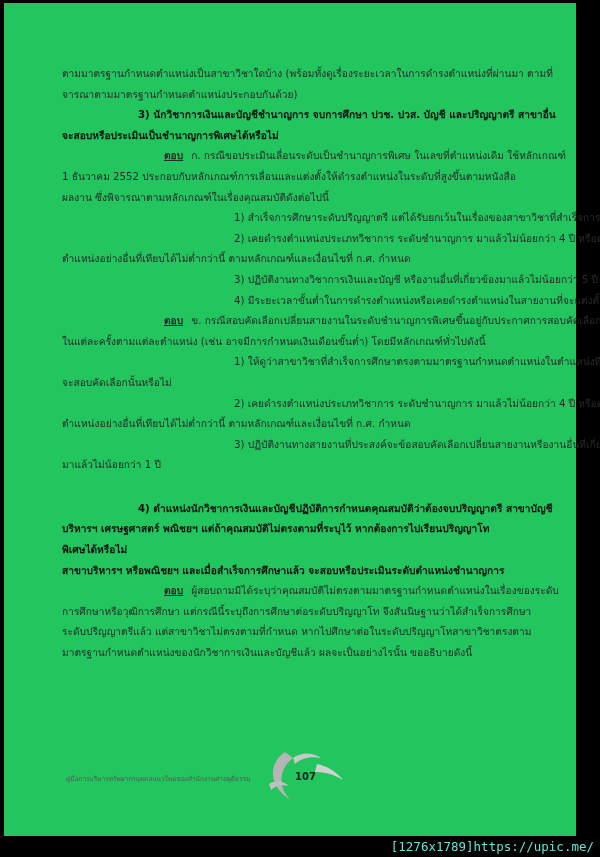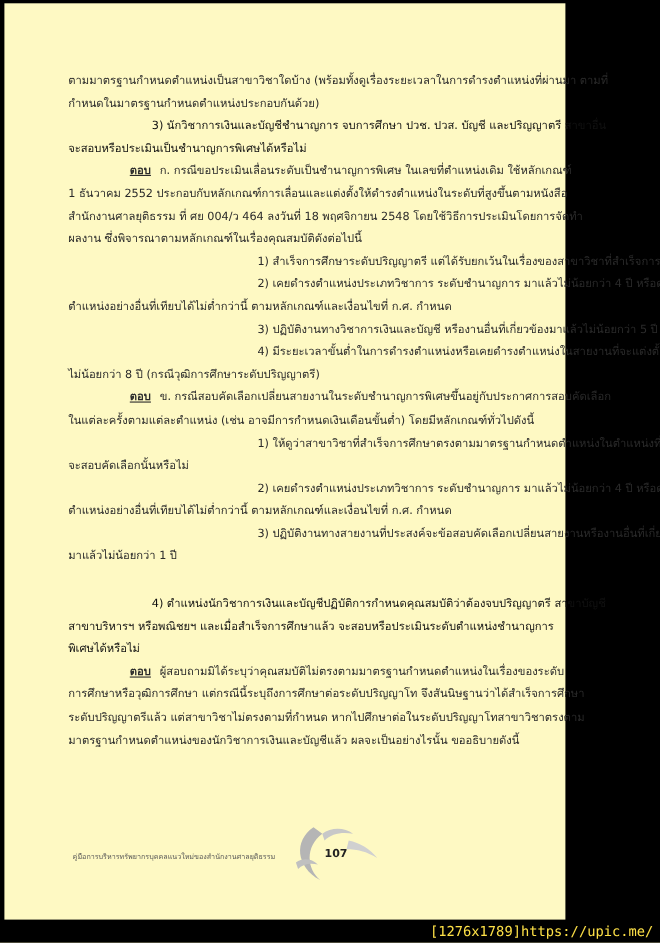--- a/index.html
+++ b/index.html
@@ -1,85 +1,84 @@
 <!DOCTYPE html>
 <html><head>
 <meta charset="utf-8">
 <style>
   html, body { margin: 0; padding: 0; }
   body {
     width: 600px; height: 857px; background: #000; position: relative; overflow: hidden;
     font-family: "DejaVu Sans", "Liberation Sans", sans-serif;
   }
   .page {
-    position: absolute; left: 4px; top: 3px; width: 510px; height: 833px;
-    background: #fef9c3;
+    position: absolute; left: 4px; top: 3px; width: 572px; height: 833px;
+    background: #22c55e;
   }
   .content {
     position: absolute; left: 58px; top: 61px; width: 492px;
     font-size: 10.2px; color: #2a2a2a; line-height: 20.6px;
   }
   .line { white-space: nowrap; height: 20.6px; overflow: visible; }
   .ind1 { padding-left: 56px; }
   .ind2 { padding-left: 172px; }
   .ind-head { padding-left: 76px; }
-  .bold { font-weight: normal; color: #111; }
-  .ans { font-weight: bold; text-decoration: underline; margin-right: 8px; }
+  .bold { font-weight: bold; color: #111; }
+  .ans { font-weight: bold; text-decoration: underline; margin-right: 8px; margin-left: 46px; }
   .gap { height: 23px; }
   .footer {
     position: absolute; left: 60px; top: 763px; width: 480px; height: 40px;
   }
   .footer-text {
     position: absolute; left: 2px; top: 8px; font-size: 6.5px; color: #555; white-space: nowrap;
   }
   .footer-page {
     position: absolute; left: 231px; top: 5px; font-size: 10px; font-weight: bold; color: #222;
   }
   .logo { position: absolute; left: 193px; top: -16px; width: 90px; height: 54px; }
   .watermark {
-    position: absolute; right: 6px; bottom: 3px; color: #fde047;
+    position: absolute; right: 6px; bottom: 3px; color: #5eead4;
     font-family: "DejaVu Sans Mono", monospace; font-size: 12.5px; white-space: nowrap;
   }
 </style>
 </head>
 <body>
 
 <div class="page">
   <div class="content">
     <div class="line">ตามมาตรฐานกำหนดตำแหน่งเป็นสาขาวิชาใดบ้าง (พร้อมทั้งดูเรื่องระยะเวลาในการดำรงตำแหน่งที่ผ่านมา ตามที่</div>
-    <div class="line">กำหนดในมาตรฐานกำหนดตำแหน่งประกอบกันด้วย)</div>
+    <div class="line">จารณาตามมาตรฐานกำหนดตำแหน่งประกอบกันด้วย)</div>
 
     <div class="line bold ind-head">3) นักวิชาการเงินและบัญชีชำนาญการ จบการศึกษา ปวช. ปวส. บัญชี และปริญญาตรี สาขาอื่น</div>
     <div class="line bold">จะสอบหรือประเมินเป็นชำนาญการพิเศษได้หรือไม่</div>
 
     <div class="line ind1"><span class="ans">ตอบ</span><span>ก. กรณีขอประเมินเลื่อนระดับเป็นชำนาญการพิเศษ ในเลขที่ตำแหน่งเดิม ใช้หลักเกณฑ์</span></div>
     <div class="line">1 ธันวาคม 2552 ประกอบกับหลักเกณฑ์การเลื่อนและแต่งตั้งให้ดำรงตำแหน่งในระดับที่สูงขึ้นตามหนังสือ</div>
-    <div class="line">สำนักงานศาลยุติธรรม ที่ ศย 004/ว 464 ลงวันที่ 18 พฤศจิกายน 2548 โดยใช้วิธีการประเมินโดยการจัดทำ</div>
     <div class="line">ผลงาน ซึ่งพิจารณาตามหลักเกณฑ์ในเรื่องคุณสมบัติดังต่อไปนี้</div>
     <div class="line ind2">1)  สำเร็จการศึกษาระดับปริญญาตรี แต่ได้รับยกเว้นในเรื่องของสาขาวิชาที่สำเร็จการศึกษา</div>
     <div class="line ind2">2)  เคยดำรงตำแหน่งประเภทวิชาการ ระดับชำนาญการ มาแล้วไม่น้อยกว่า 4 ปี หรือดำรง</div>
     <div class="line">ตำแหน่งอย่างอื่นที่เทียบได้ไม่ต่ำกว่านี้ ตามหลักเกณฑ์และเงื่อนไขที่ ก.ศ. กำหนด</div>
     <div class="line ind2">3)  ปฏิบัติงานทางวิชาการเงินและบัญชี หรืองานอื่นที่เกี่ยวข้องมาแล้วไม่น้อยกว่า 5 ปี</div>
     <div class="line ind2">4)  มีระยะเวลาขั้นต่ำในการดำรงตำแหน่งหรือเคยดำรงตำแหน่งในสายงานที่จะแต่งตั้ง</div>
-    <div class="line">ไม่น้อยกว่า  8 ปี (กรณีวุฒิการศึกษาระดับปริญญาตรี)</div>
 
     <div class="line ind1"><span class="ans">ตอบ</span><span>ข. กรณีสอบคัดเลือกเปลี่ยนสายงานในระดับชำนาญการพิเศษขึ้นอยู่กับประกาศการสอบคัดเลือก</span></div>
     <div class="line">ในแต่ละครั้งตามแต่ละตำแหน่ง (เช่น อาจมีการกำหนดเงินเดือนขั้นต่ำ) โดยมีหลักเกณฑ์ทั่วไปดังนี้</div>
     <div class="line ind2">1)  ให้ดูว่าสาขาวิชาที่สำเร็จการศึกษาตรงตามมาตรฐานกำหนดตำแหน่งในตำแหน่งที่ประสงค์</div>
     <div class="line">จะสอบคัดเลือกนั้นหรือไม่</div>
     <div class="line ind2">2)  เคยดำรงตำแหน่งประเภทวิชาการ ระดับชำนาญการ มาแล้วไม่น้อยกว่า 4 ปี หรือดำรง</div>
     <div class="line">ตำแหน่งอย่างอื่นที่เทียบได้ไม่ต่ำกว่านี้ ตามหลักเกณฑ์และเงื่อนไขที่ ก.ศ. กำหนด</div>
     <div class="line ind2">3)  ปฏิบัติงานทางสายงานที่ประสงค์จะข้อสอบคัดเลือกเปลี่ยนสายงานหรืองานอื่นที่เกี่ยวข้อง</div>
     <div class="line">มาแล้วไม่น้อยกว่า 1 ปี</div>
 
     <div class="gap"></div>
 
     <div class="line bold ind-head">4) ตำแหน่งนักวิชาการเงินและบัญชีปฏิบัติการกำหนดคุณสมบัติว่าต้องจบปริญญาตรี สาขาบัญชี</div>
+    <div class="line bold">บริหารฯ เศรษฐศาสตร์ พณิชยฯ แต่ถ้าคุณสมบัติไม่ตรงตามที่ระบุไว้ หากต้องการไปเรียนปริญญาโท</div>
+    <div class="line bold">พิเศษได้หรือไม่</div>
     <div class="line bold">สาขาบริหารฯ  หรือพณิชยฯ และเมื่อสำเร็จการศึกษาแล้ว จะสอบหรือประเมินระดับตำแหน่งชำนาญการ</div>
-    <div class="line bold">พิเศษได้หรือไม่</div>
 
     <div class="line ind1"><span class="ans">ตอบ</span><span>ผู้สอบถามมิได้ระบุว่าคุณสมบัติไม่ตรงตามมาตรฐานกำหนดตำแหน่งในเรื่องของระดับ</span></div>
     <div class="line">การศึกษาหรือวุฒิการศึกษา แต่กรณีนี้ระบุถึงการศึกษาต่อระดับปริญญาโท จึงสันนิษฐานว่าได้สำเร็จการศึกษา</div>
     <div class="line">ระดับปริญญาตรีแล้ว แต่สาขาวิชาไม่ตรงตามที่กำหนด  หากไปศึกษาต่อในระดับปริญญาโทสาขาวิชาตรงตาม</div>
     <div class="line">มาตรฐานกำหนดตำแหน่งของนักวิชาการเงินและบัญชีแล้ว ผลจะเป็นอย่างไรนั้น ขออธิบายดังนี้</div>
   </div>
 
   <div class="footer">
     <div class="footer-text">คู่มือการบริหารทรัพยากรบุคคลแนวใหม่ของสำนักงานศาลยุติธรรม</div>
     <svg class="logo" viewBox="0 0 90 54">

